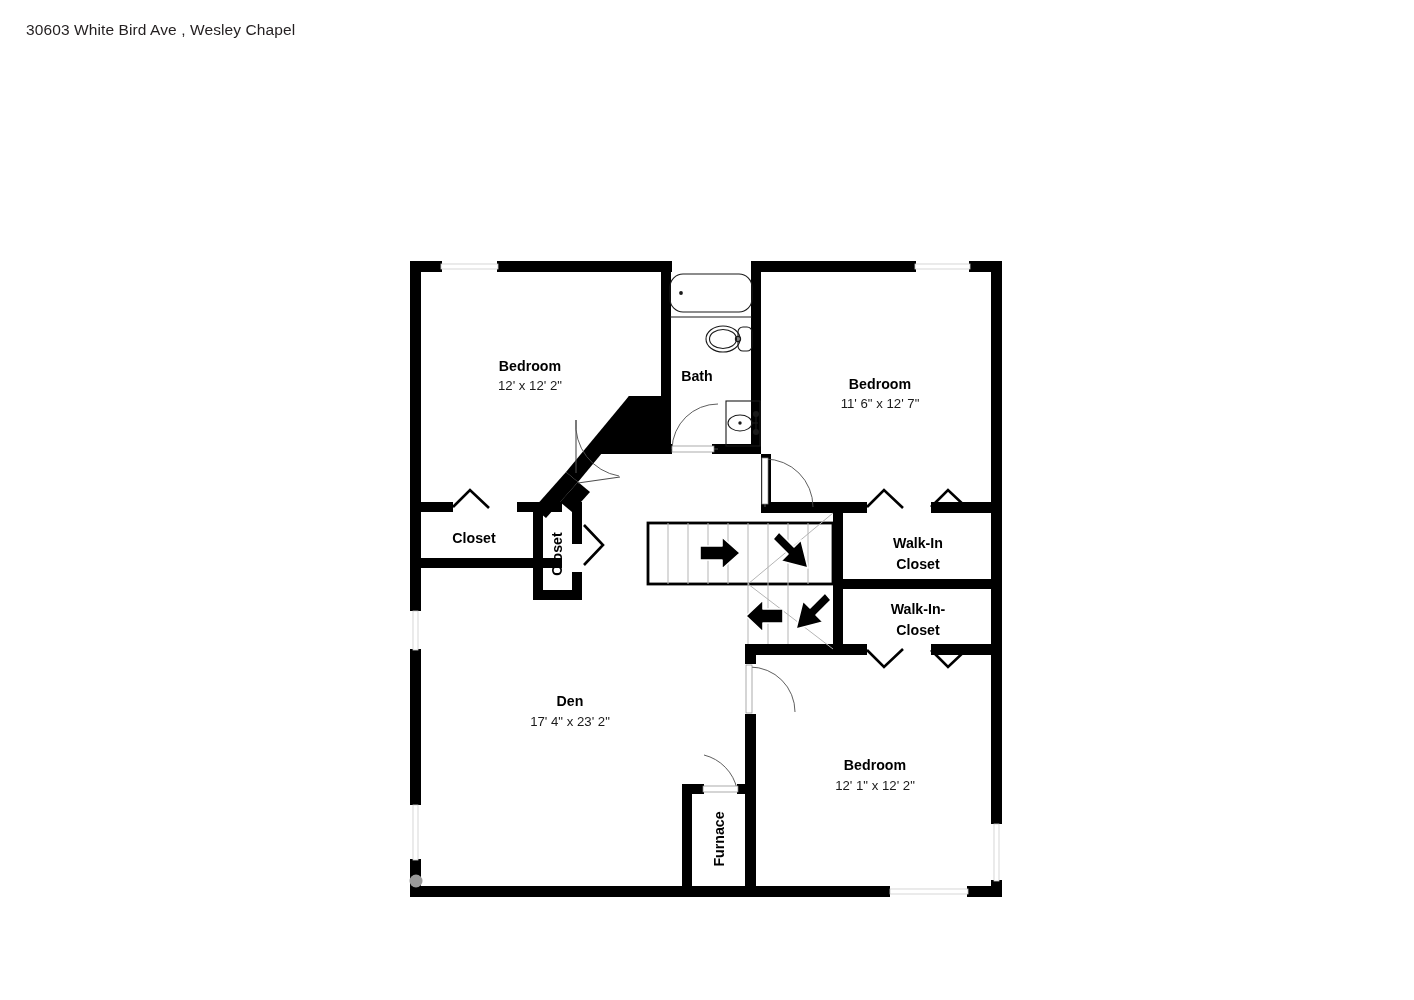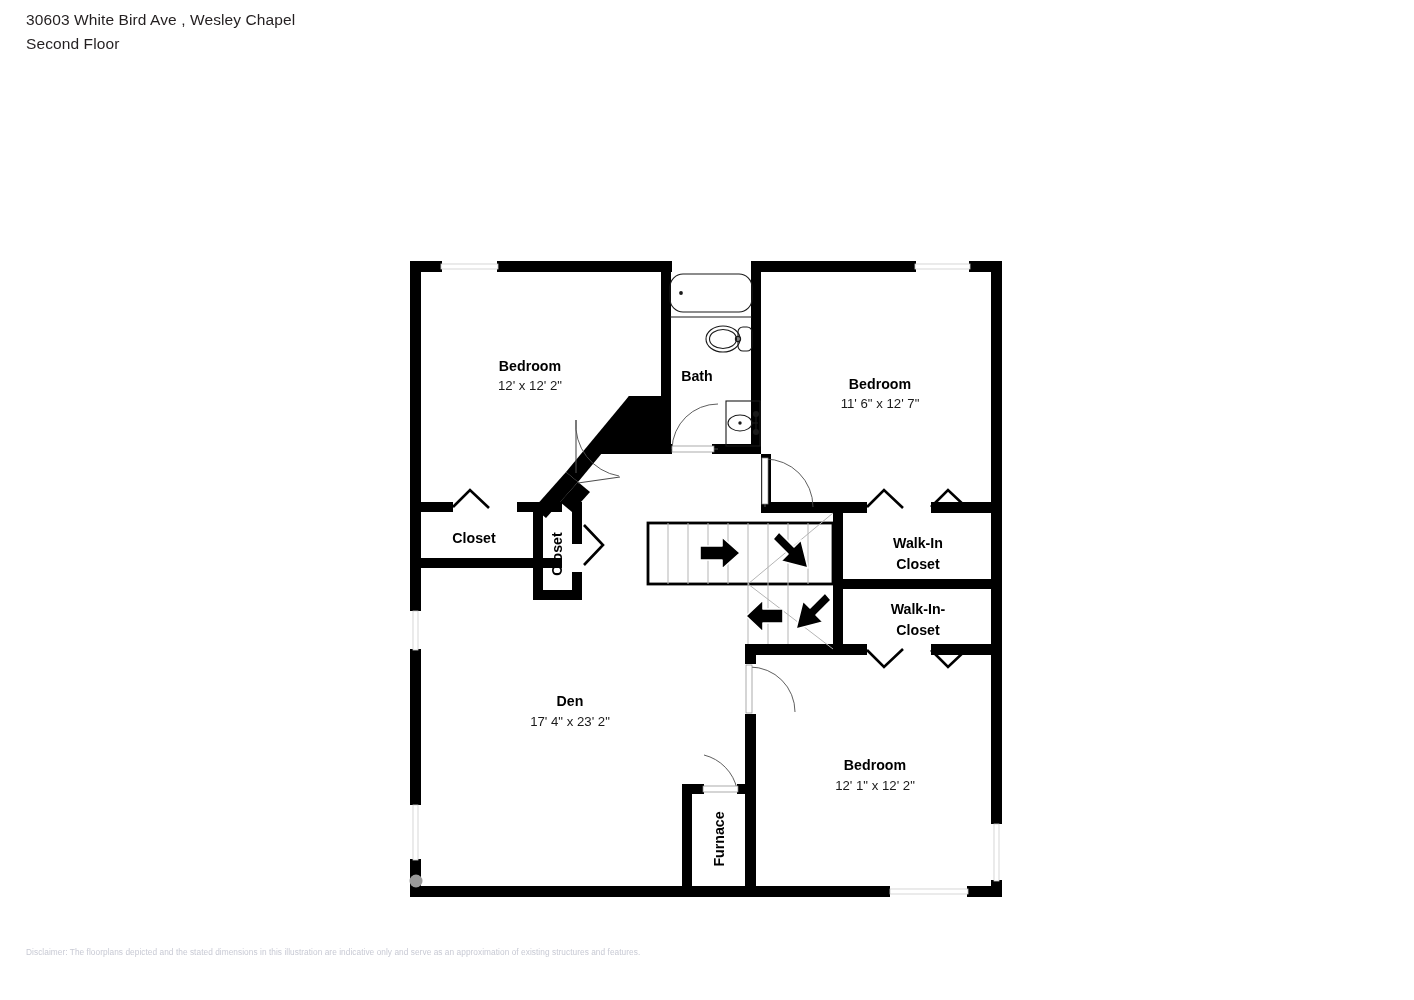--- a/index.html
+++ b/index.html
@@ -11,21 +11,21 @@
   body {
     width: 1414px;
     height: 1000px;
     position: relative;
     font-family: "Liberation Sans", sans-serif;
     overflow: hidden;
   }
   #header {
     position: absolute;
     left: 26px;
-    top: 8px;
+    top: 18px;
     line-height: 1.55;
   }
   #header .addr-line {
     font-size: 15.5px;
     color: #231f20;
     letter-spacing: 0.1px;
     white-space: nowrap;
   }
   #plan-wrap {
     position: absolute;
@@ -74,21 +74,20 @@
     text-anchor: middle;
     dominant-baseline: middle;
   }
   .corner-dot { fill: #9a9a9a; }
 </style>
 </head>
 <body>
 
 <div id="header">
   <div class="addr-line">30603 White Bird Ave , Wesley Chapel</div>
-  <div class="addr-line">Second Floor</div>
 </div>
 
 <div id="plan-wrap">
 <svg width="1414" height="1000" viewBox="0 0 1414 1000" xmlns="http://www.w3.org/2000/svg">
 
   <g>
 
     <rect class="wall" x="410" y="212" width="32" height="11"></rect>
     <rect class="wall" x="497" y="212" width="175" height="11"></rect>
 
@@ -308,14 +307,13 @@
     <text class="rlabel" x="875" y="717">Bedroom</text>
     <text class="rdim" x="875" y="738">12' 1" x 12' 2"</text>
 
     <text class="rlabel" x="720" y="790" transform="rotate(-90 720 790)">Furnace</text>
   </g>
 
 </svg>
 </div>
 
 <div id="disclaimer">
-  <div class="disc-line">Disclaimer: The floorplans depicted and the stated dimensions in this illustration are indicative only and serve as an approximation of existing structures and features.</div>
 </div>
 
 </body></html>

